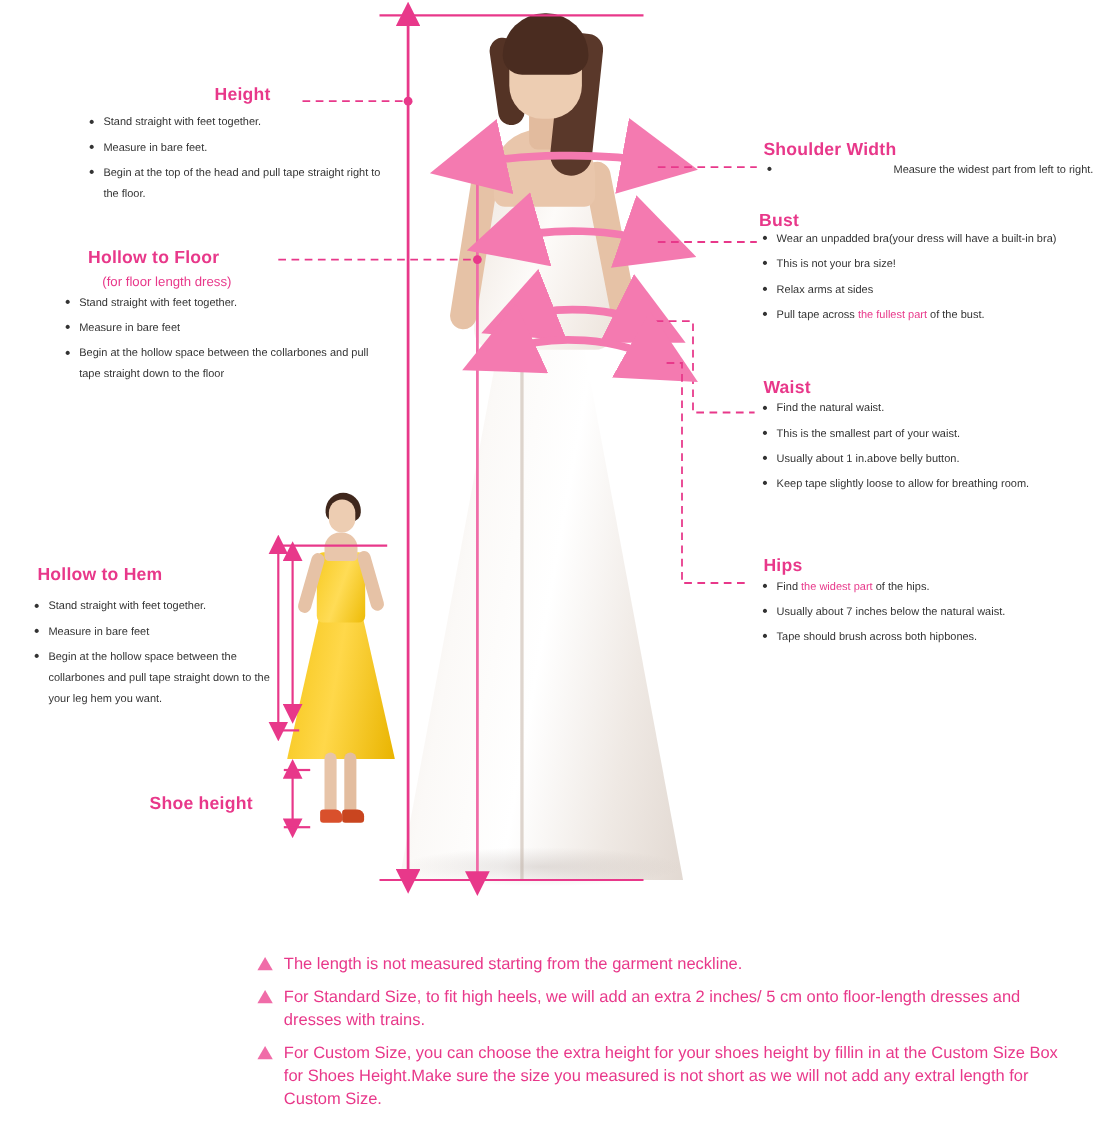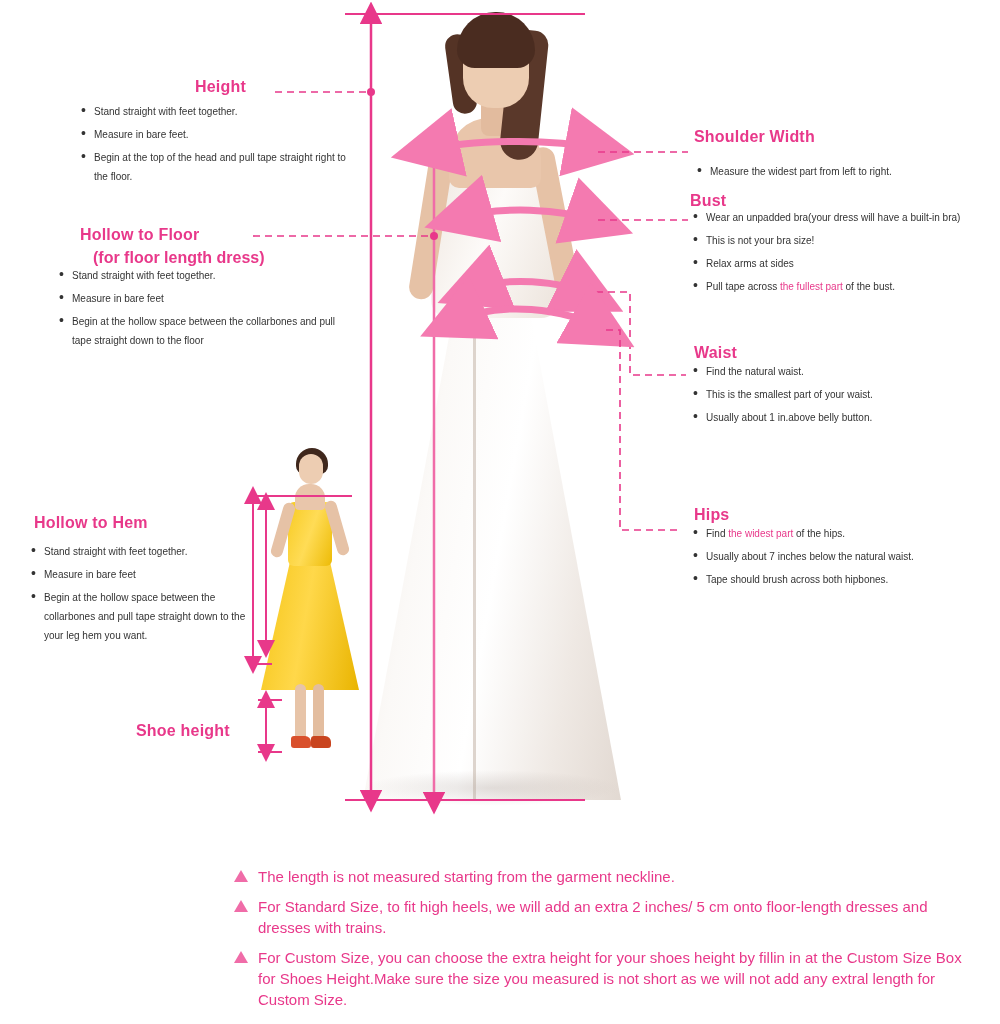--- a/index.html
+++ b/index.html
@@ -26,23 +26,23 @@
   .heading {
     position: absolute;
     font-weight: bold;
     color: #e8388a;
     font-size: 16px;
     white-space: nowrap;
     letter-spacing: .2px;
   }
   .subheading {
     position: absolute;
-    font-weight: bold;
+    font-weight: normal;
     color: #e8388a;
-    font-size: 16px;
+    font-size: 12px;
     white-space: nowrap;
   }
   .bullets {
     position: absolute;
     font-size: 10px;
     color: #333;
     line-height: 19px;
   }
   .bullets ul {
     margin: 0;
@@ -411,21 +411,21 @@
     <ul>
       <li>Stand straight with feet together.</li>
       <li>Measure in bare feet</li>
       <li>Begin at the hollow space between the collarbones and pull tape straight down to the your leg hem  you want.</li>
     </ul>
   </div>
 
   <div class="heading" style="left:136px; top:722px;">Shoe height</div>
 
   <div class="heading" style="left:694px; top:128px;">Shoulder Width</div>
-  <div class="bullets" style="left:694px; top:162px; width:300px;">
+  <div class="bullets" style="left:694px; top:145px; width:300px;text-align:right;">
     <ul>
       <li>Measure the widest part from left to right.</li>
     </ul>
   </div>
 
   <div class="heading" style="left:690px; top:192px;">Bust</div>
   <div class="bullets" style="left:690px; top:208px; width:302px;">
     <ul>
       <li>Wear an unpadded bra(your dress will have a built-in bra)</li>
       <li>This is not your bra size!</li>
@@ -433,20 +433,21 @@
       <li>Pull tape across <span class="pink-em">the fullest part</span> of the bust.</li>
     </ul>
   </div>
 
   <div class="heading" style="left:694px; top:344px;">Waist</div>
   <div class="bullets" style="left:690px; top:362px; width:300px;">
     <ul>
       <li>Find the natural waist.</li>
       <li>This is the smallest part of your waist.</li>
       <li>Usually about 1 in.above belly button.</li>
+      <li>Keep tape slightly loose to allow for breathing room.</li>
     </ul>
   </div>
 
   <div class="heading" style="left:694px; top:506px;">Hips</div>
   <div class="bullets" style="left:690px; top:524px; width:300px;">
     <ul>
       <li>Find <span class="pink-em">the widest part</span> of the hips.</li>
       <li>Usually about 7 inches below the natural waist.</li>
       <li>Tape should brush across both hipbones.</li>
     </ul>

